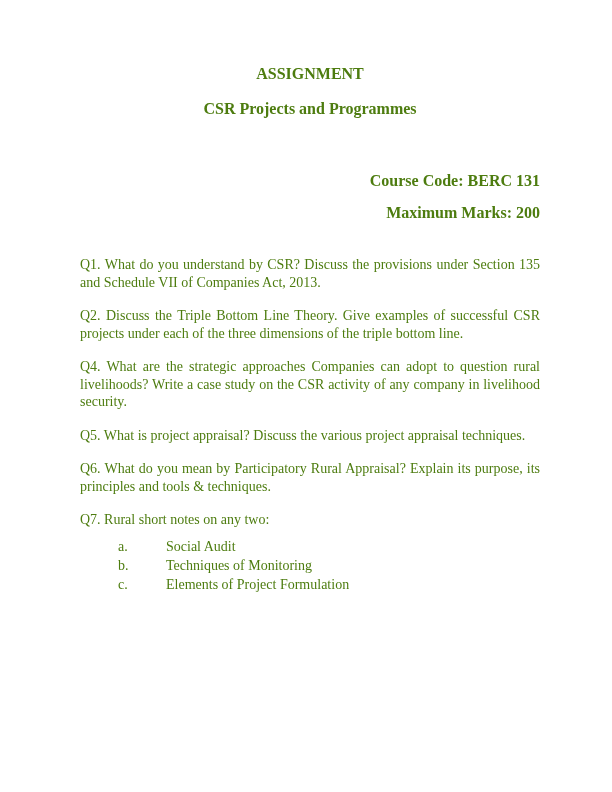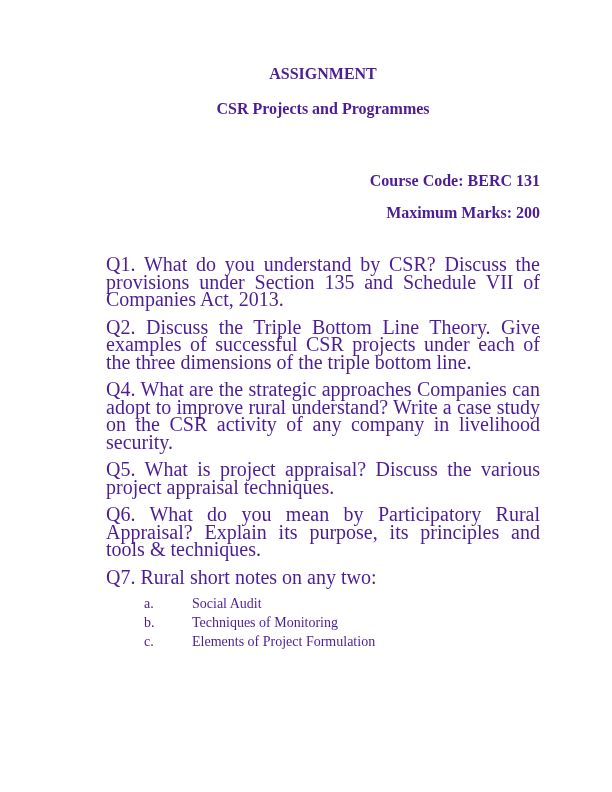--- a/index.html
+++ b/index.html
@@ -7,23 +7,23 @@
     padding: 0;
     background: #e8e8e8;
   }
   .page {
     position: relative;
     width: 612px;
     height: 792px;
     margin: 0 auto;
     background: #ffffff;
     box-sizing: border-box;
-    padding: 64px 72px 40px 106px;
+    padding: 64px 72px 40px 80px;
     font-family: "Liberation Serif", "DejaVu Serif", serif;
-    color: #4c1d95;
+    color: #4d7c0f;
     overflow: hidden;
   }
   .doc-title {
     text-align: center;
     font-weight: bold;
     font-size: 16px;
     line-height: 20px;
     margin: 0;
   }
   .doc-subtitle {
@@ -50,24 +50,24 @@
     margin-top: 26px;
     text-align: center;
     font-weight: bold;
     font-size: 14.5px;
     line-height: 18px;
   }
   .questions {
     margin-top: 33px;
   }
   .question {
-    font-size: 20px;
+    font-size: 14px;
     line-height: 17.5px;
     text-align: justify;
-    margin: 10px 0 8px 0;
+    margin: 16px 0 8px 0;
   }
   .q7-list {
     margin: 4px 0 0 38px;
     padding: 0;
   }
   .q7-item {
     display: flex;
     font-size: 14px;
     line-height: 19px;
     margin: 0;
@@ -92,21 +92,21 @@
 
   <div class="meta-block">
     <p class="meta-line">Course Code: BERC 131</p>
     <p class="meta-line">Maximum Marks: 200</p>
   </div>
 
 
   <div class="questions">
     <p class="question">Q1. What do you understand by CSR? Discuss the provisions under Section 135 and Schedule VII of Companies Act, 2013.</p>
     <p class="question">Q2. Discuss the Triple Bottom Line Theory. Give examples of successful CSR projects under each of the three dimensions of the triple bottom line.</p>
-    <p class="question">Q4. What are the strategic approaches Companies can adopt to improve rural understand? Write a case study on the CSR activity of any company in livelihood security.</p>
+    <p class="question">Q4. What are the strategic approaches Companies can adopt to question rural livelihoods? Write a case study on the CSR activity of any company in livelihood security.</p>
     <p class="question">Q5. What is project appraisal? Discuss the various project appraisal techniques.</p>
     <p class="question">Q6. What do you mean by Participatory Rural Appraisal? Explain its purpose, its principles and tools &amp; techniques.</p>
     <p class="question">Q7. Rural short notes on any two:</p>
 
     <div class="q7-list">
       <div class="q7-item">
         <span class="q7-marker">a.</span>
         <span class="q7-text">Social Audit</span>
       </div>
       <div class="q7-item">

